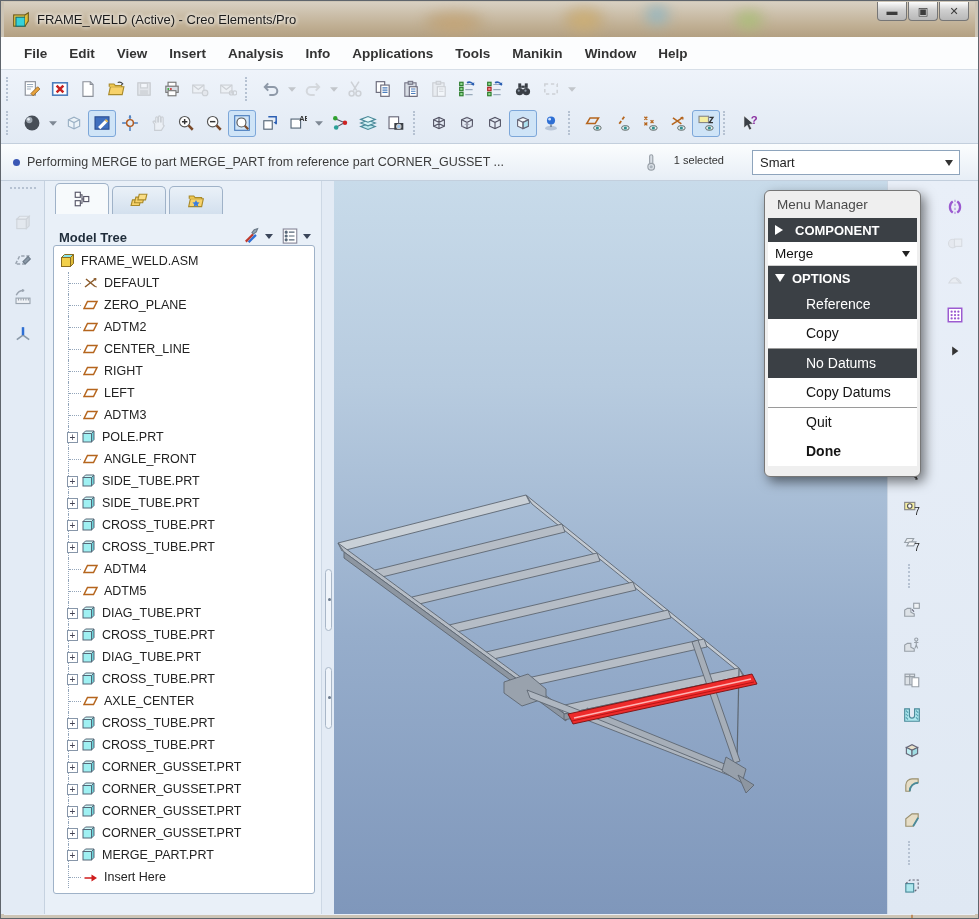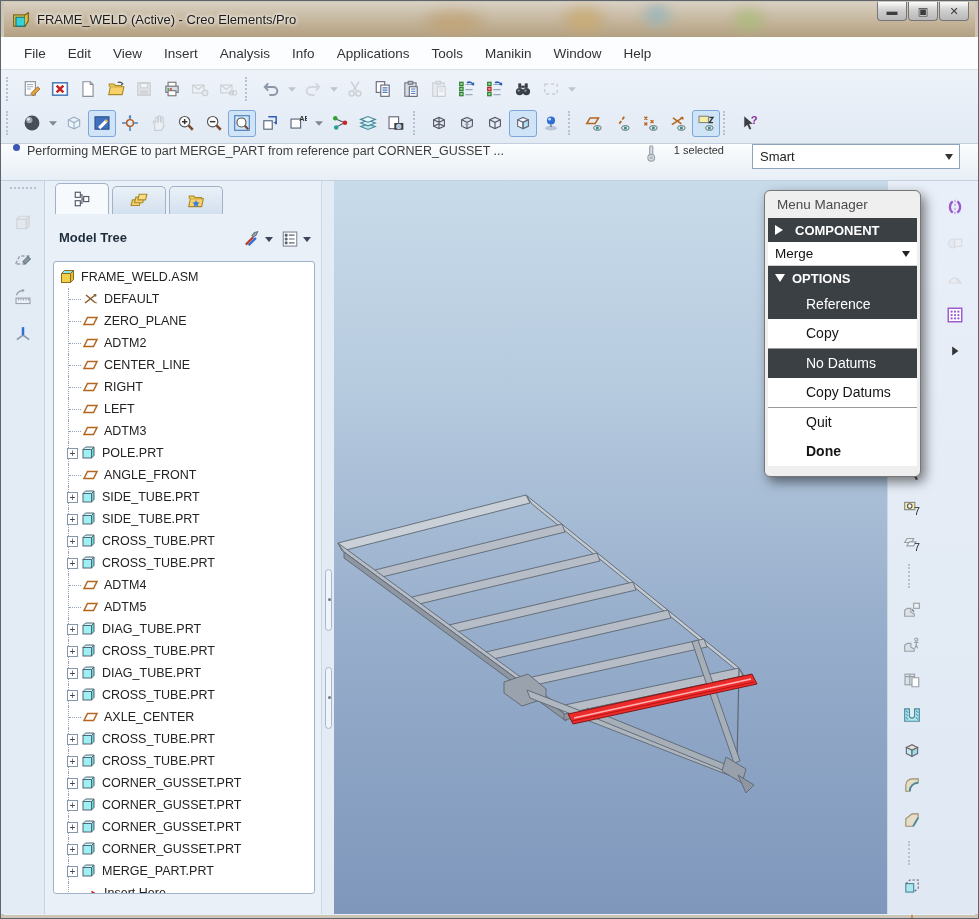--- a/index.html
+++ b/index.html
@@ -10,49 +10,49 @@
   .titlebar{position:relative;height:35px;margin:1px 3px 0 3px;display:flex;align-items:center;
     background:linear-gradient(#d8d0c2,#bfae92 70%,#b3a083);overflow:hidden;}
   .blob{position:absolute;border-radius:50%;filter:blur(7px);opacity:.8;}
   .title-text{font-size:13px;color:#1c1c1c;margin-left:7px;text-shadow:0 0 4px #fff,0 0 4px #fff;text-align:center;}
   .wbtns{position:absolute;right:6px;top:0;display:flex;}
   .wbtn{width:30px;height:19px;border:1px solid #767676;border-top:none;border-radius:0 0 4px 4px;
     background:linear-gradient(#fdfdfd,#cfcfcf 45%,#b8b8b8);display:flex;align-items:center;justify-content:center;
     font-size:11px;font-weight:bold;color:#3c3c3c;margin-left:1px;}
   
   .menubar{height:33px;background:#fcfdfe;border-bottom:1px solid #d7dfe8;display:flex;align-items:center;padding-left:12px;}
-  .menu-item{font-size:13.5px;color:#333;padding:4px 11px;cursor:default;}
+  .menu-item{font-size:13.5px;color:#333;padding:4px 11px;cursor:default;font-weight:bold;}
   
   .toolbars{background:linear-gradient(#eef3fa,#e2eaf4);border-bottom:1px solid #c3cfdd;padding:2px 0 3px 2px;}
   .tbrow{display:flex;align-items:center;height:34px;}
   .tbtn{width:28px;height:27px;display:flex;align-items:center;justify-content:center;border-radius:3px;flex:none;}
   .tbtn.active{background:#cfe4f7;border:1px solid #7da7d9;}
   .tbtn.disabled{opacity:.4;filter:grayscale(.9);}
   .tbtn.small{width:14px;}
   .grip{width:7px;height:24px;border-left:2px dotted #b6c2d2;margin:0 5px 0 3px;flex:none;}
   
   .statusbar{height:37px;background:linear-gradient(#fbfdfe,#e7eef6);border-bottom:1px solid #c3cfdd;
-    display:flex;padding:0 12px;}
+    display:flex;align-items:center;padding:0 12px;}
   .bullet{width:7px;height:7px;border-radius:50%;background:#3a57b5;margin-right:7px;flex:none;}
   .status-msg{font-size:12.5px;color:#3c3c3c;flex:1;}
   .sel-count{font-size:11px;color:#333;margin:0 28px 4px 14px;}
   .combo{width:208px;height:25px;background:#fff;border:1px solid #8ea4bc;display:flex;align-items:center;
     font-size:13px;color:#222;padding-left:7px;position:relative;margin-right:6px;}
   .combo .arrow{position:absolute;right:6px;top:9px;width:0;height:0;border:4px solid transparent;border-top:6px solid #333;}
   
   .main{display:flex;height:733px;}
   .leftstrip{width:44px;background:#e3ebf5;border-right:1px solid #c6d2e0;display:flex;flex-direction:column;
     align-items:center;padding-top:6px;gap:10px;}
   .hgrip{width:26px;height:6px;border-top:2px dotted #b6c2d2;margin-bottom:6px;}
   .treepanel{width:276px;background:#e9f0f8;display:flex;flex-direction:column;}
   .tabs{display:flex;padding:5px 0 0 10px;gap:3px;}
   .tab{width:54px;height:28px;border:1px solid #9fb2c8;border-bottom:none;border-radius:5px 5px 0 0;
     background:linear-gradient(#eaf1f8,#d3e0ee);display:flex;align-items:center;justify-content:center;}
   .tab.active{background:#f7fafc;height:31px;margin-top:-3px;}
-  .mt-head{display:flex;align-items:flex-start;height:31px;padding:0 10px 0 14px;margin-top:16px;}
+  .mt-head{display:flex;align-items:flex-end;height:31px;padding:0 10px 0 14px;}
   .mt-title{font-weight:bold;font-size:13px;color:#1f2c3a;flex:1;}
   .hbtn{display:flex;align-items:center;margin-left:8px;}
   .caret-glyph{width:0;height:0;border:4px solid transparent;border-top:5px solid #3b465a;margin-left:4px;margin-top:4px;}
   .treebox{flex:1;margin:0 6px 20px 8px;background:#fff;border:1px solid #9fb2c8;border-radius:3px;
     padding:4px 0 0 6px;overflow:hidden;}
   .trow{display:flex;align-items:center;height:22px;white-space:nowrap;}
   .trow .lbl{font-size:12.5px;color:#222;margin-left:5px;}
   .stem{align-self:stretch;width:9px;border-right:1px dotted #93a5ba;flex:none;}
   .dash{width:12px;border-top:1px dotted #93a5ba;flex:none;margin-right:2px;}
   .exp{width:11px;height:11px;border:1px solid #8796a9;background:#fff;font-size:10px;line-height:9px;

